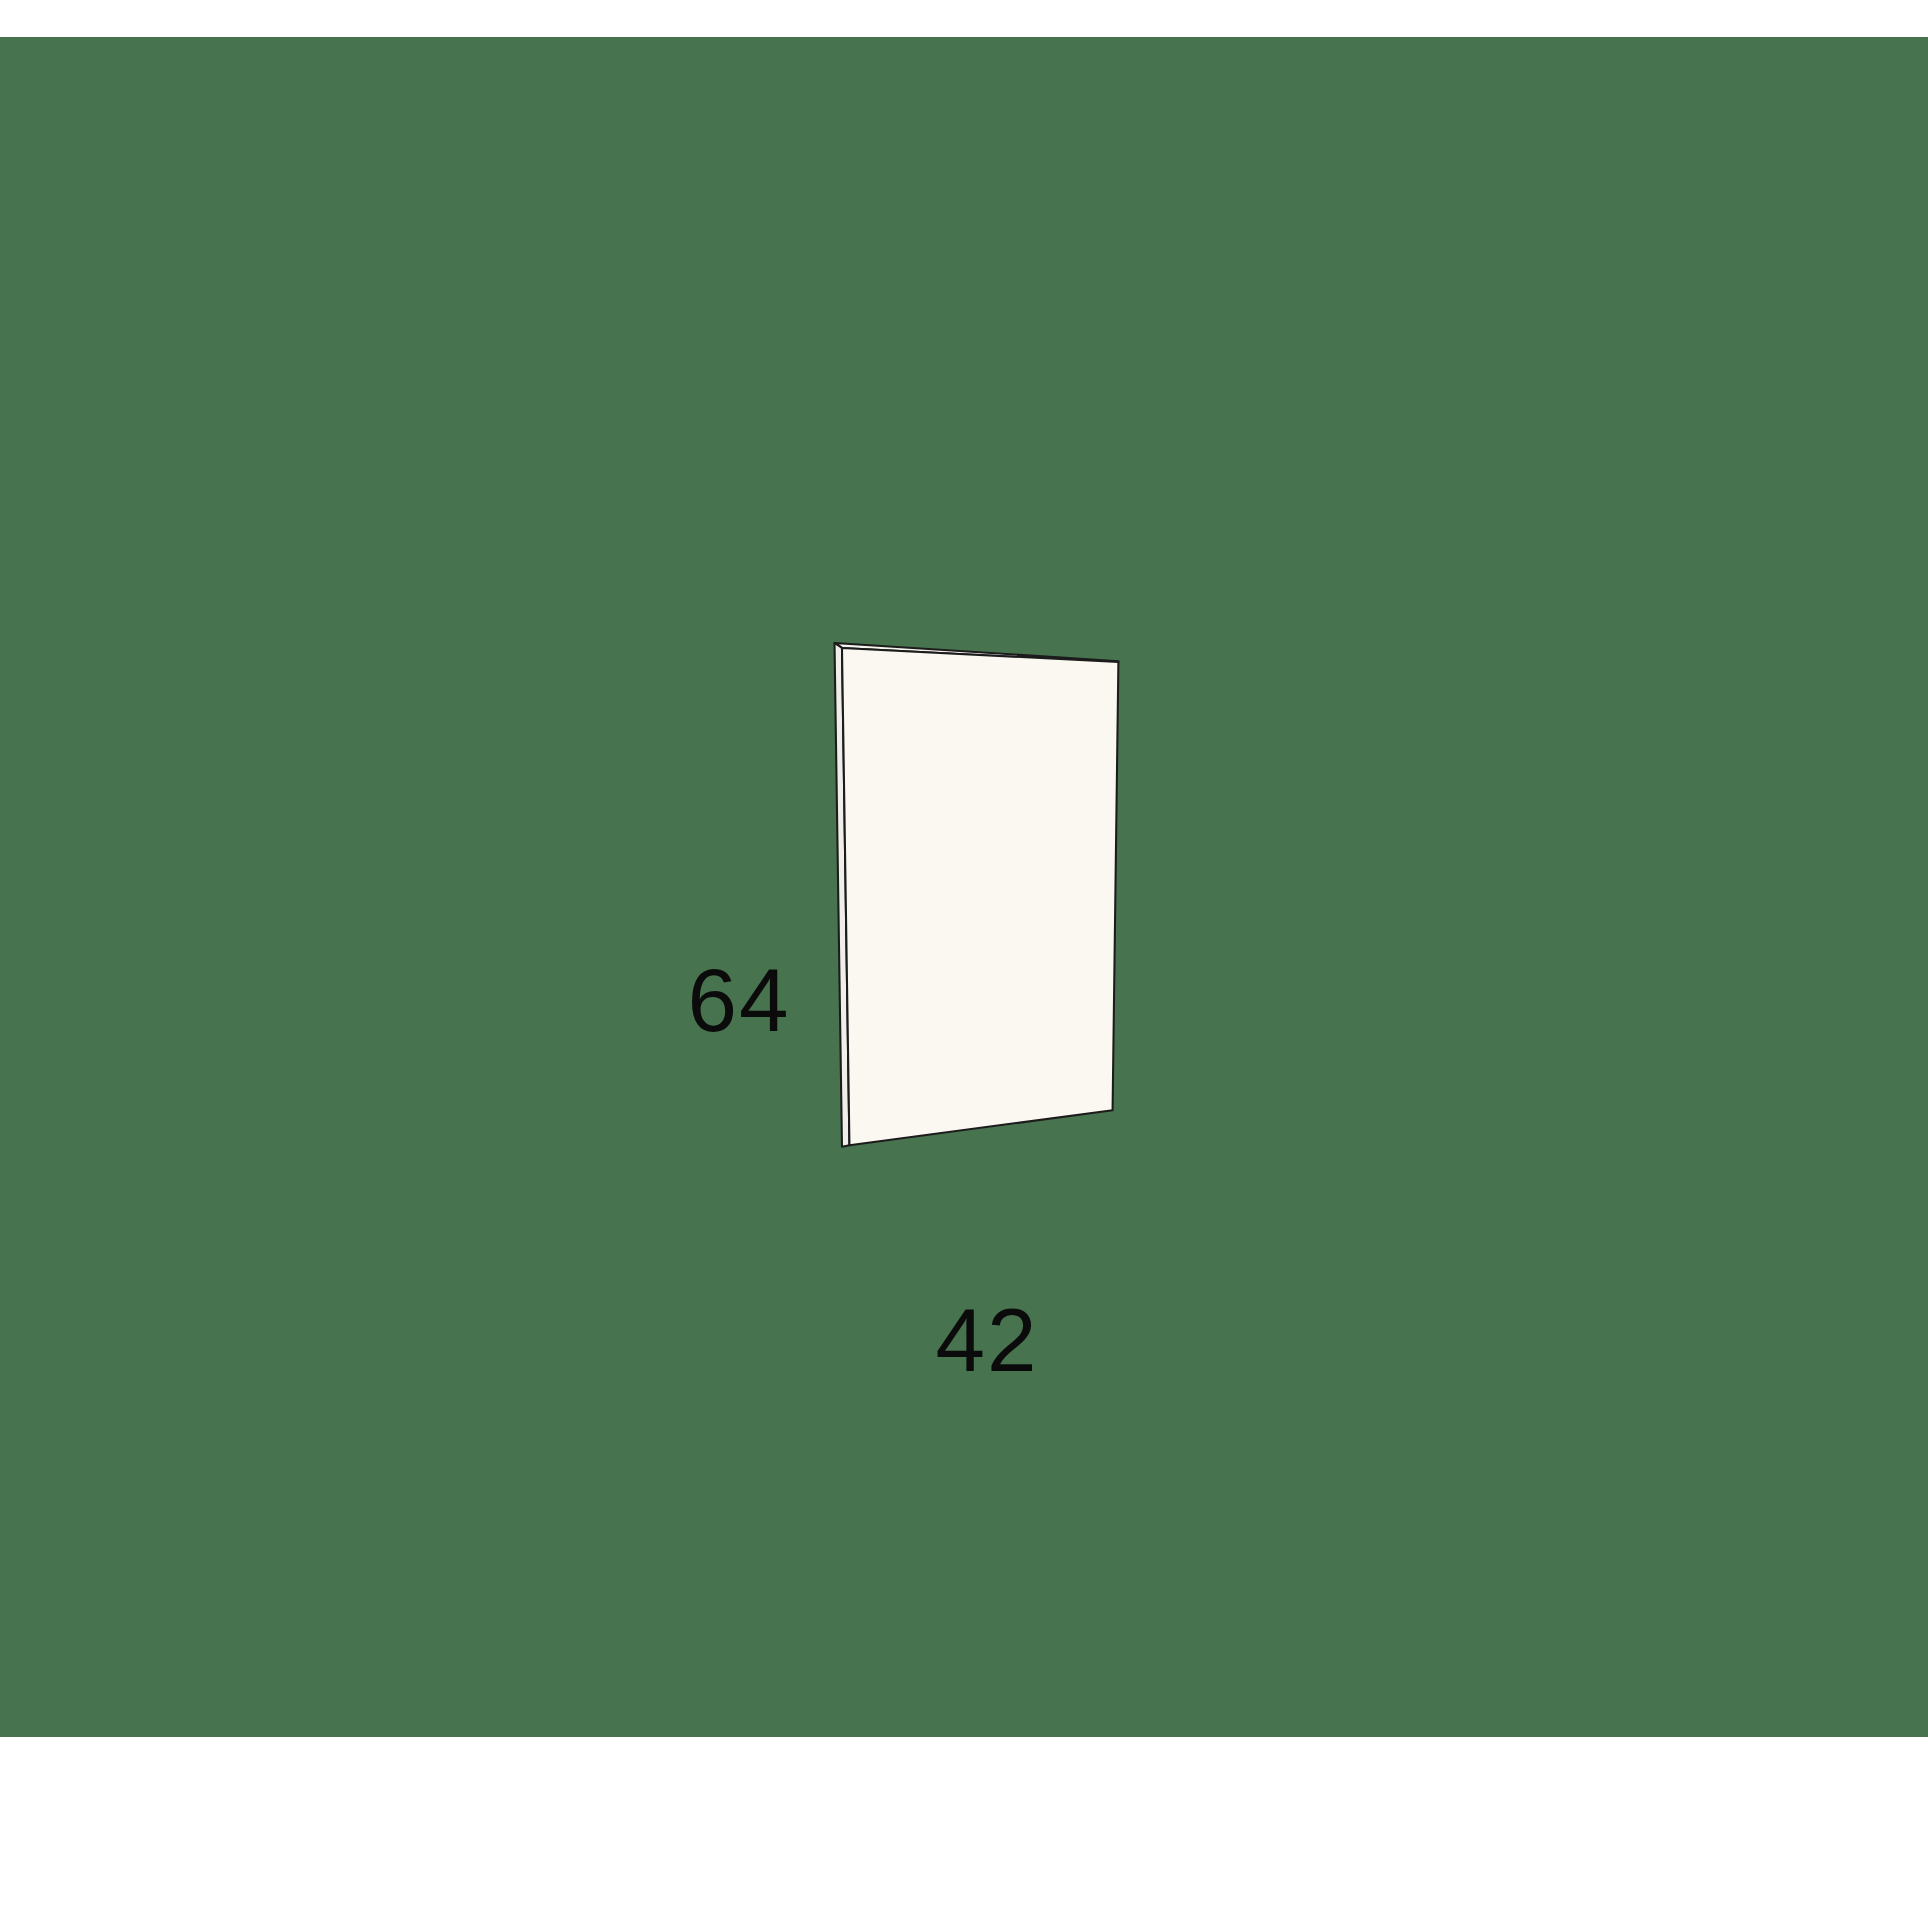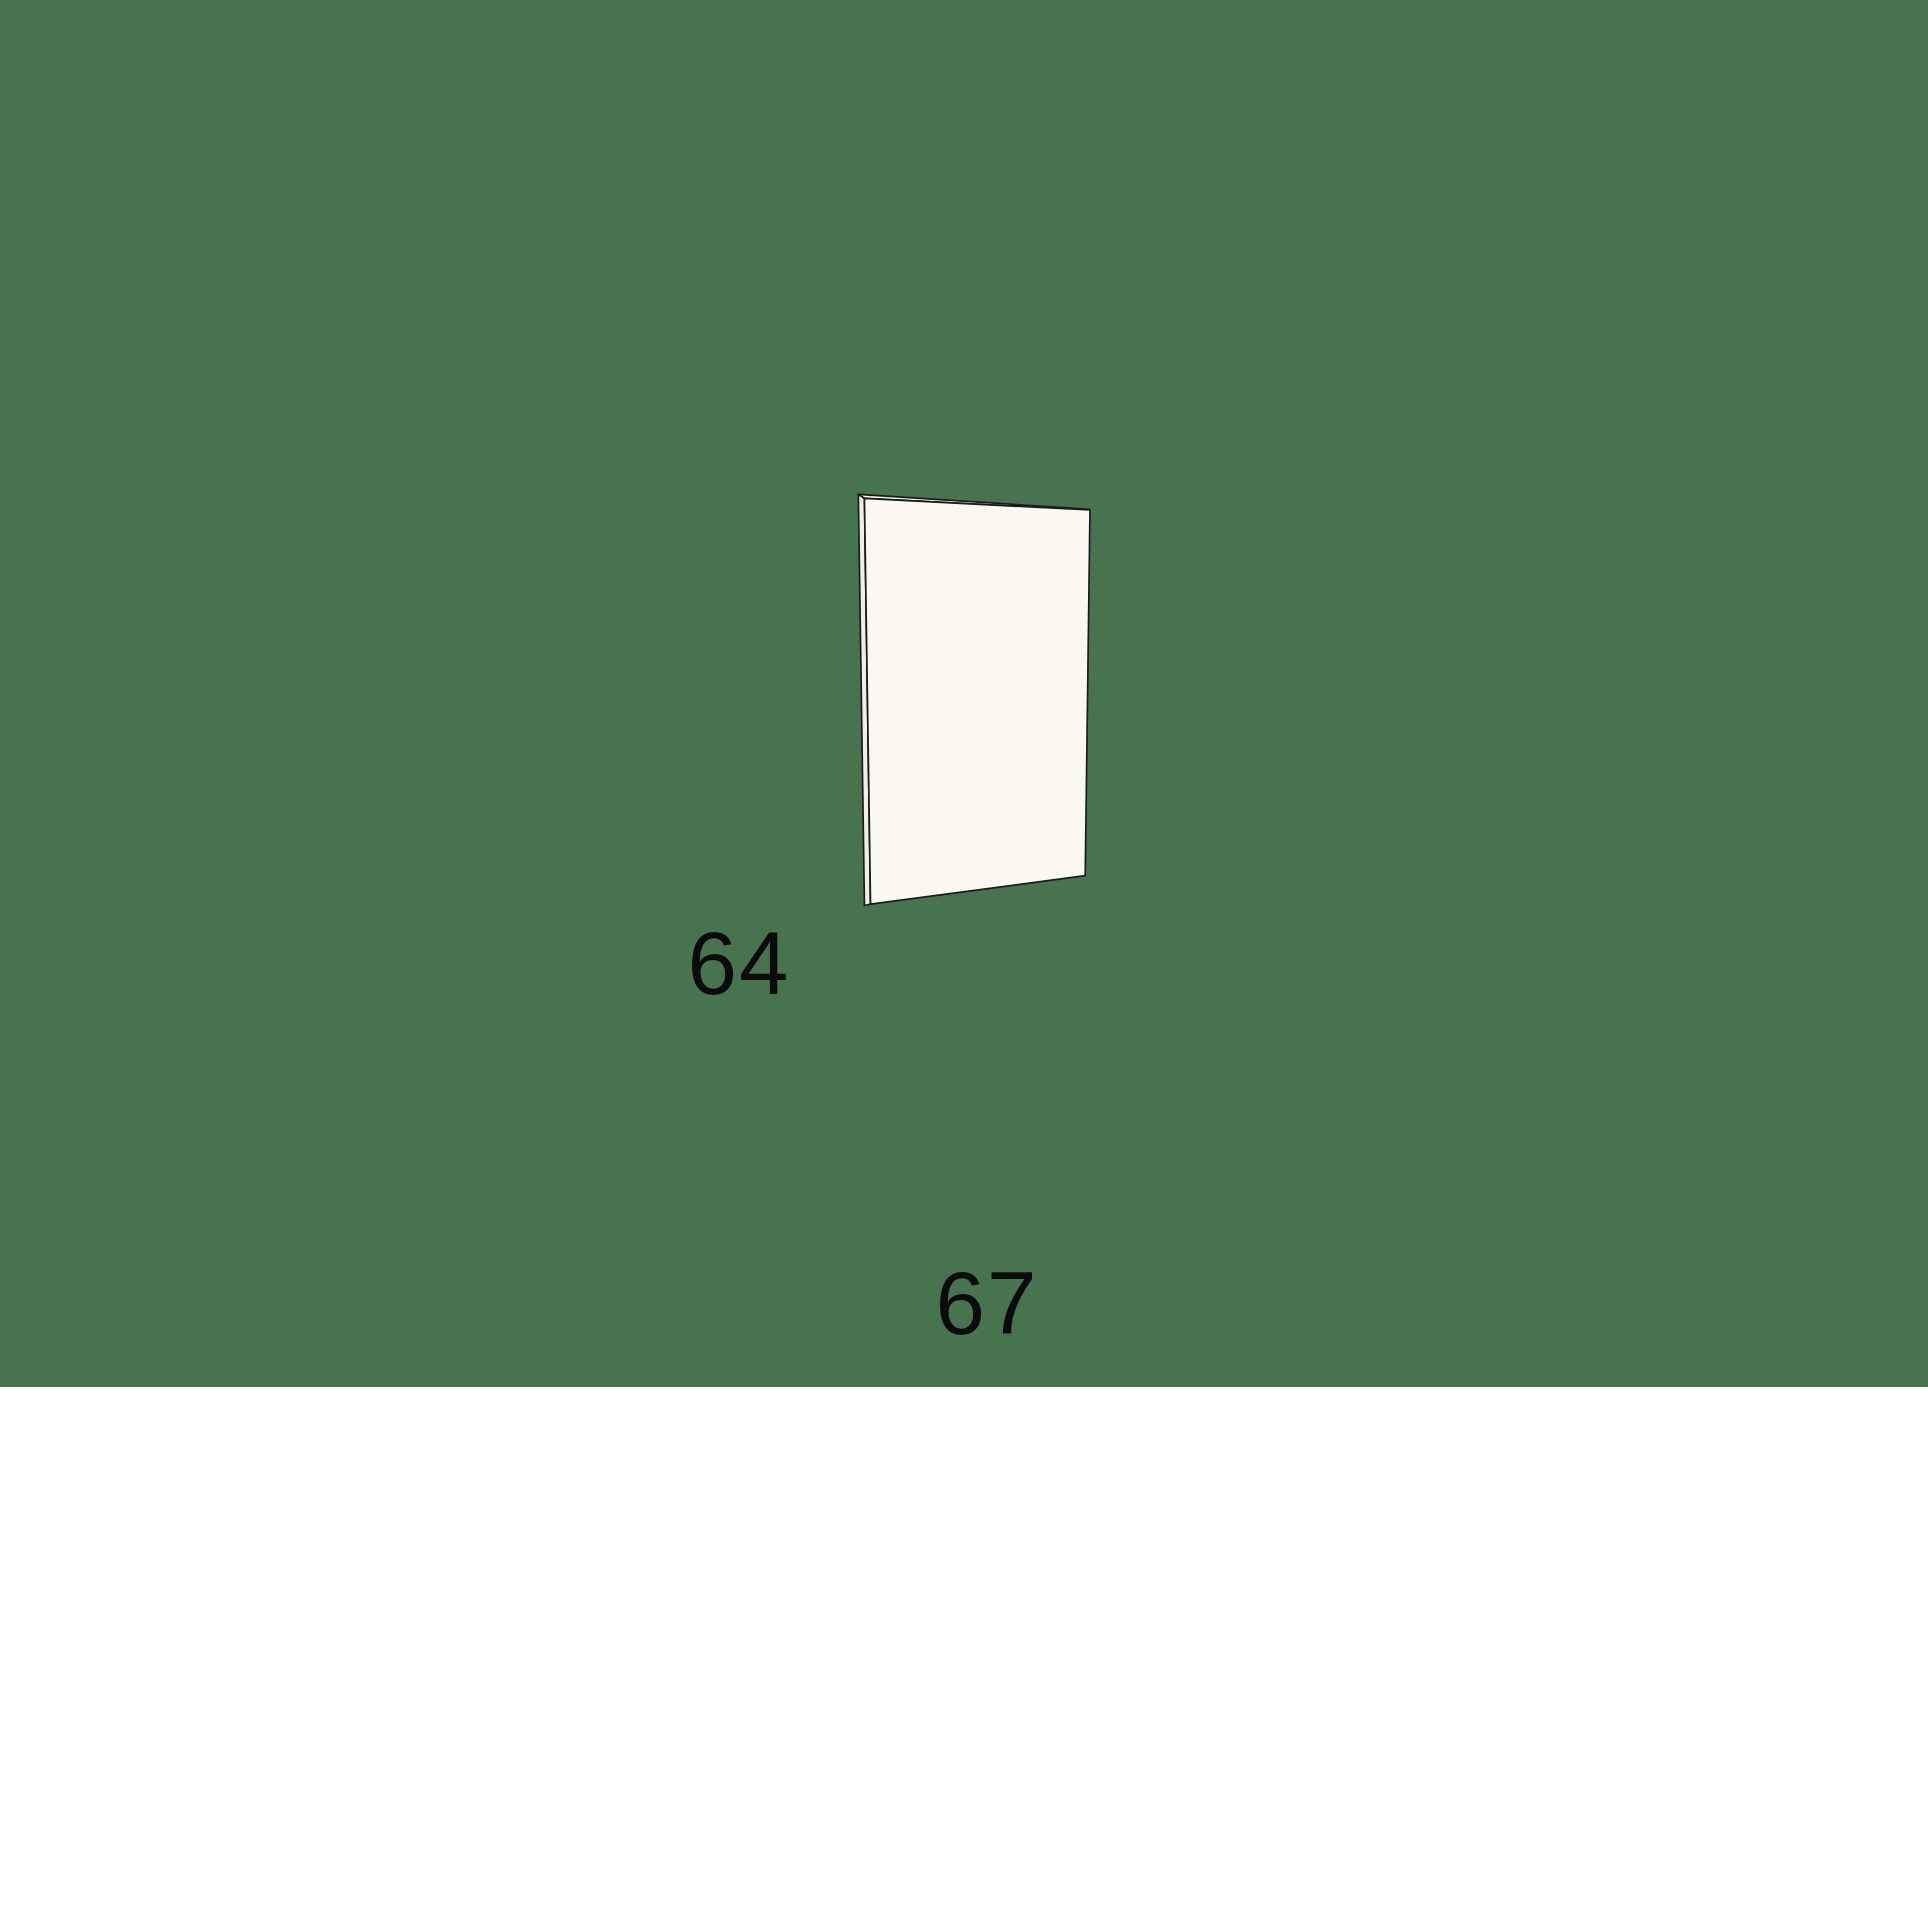--- a/index.html
+++ b/index.html
@@ -13,22 +13,23 @@
   * { margin: 0; padding: 0; box-sizing: border-box; }
   html, body {
     width: 1928px;
     height: 1928px;
     overflow: hidden;
     font-family: "Liberation Sans", sans-serif;
   }
   .canvas {
     position: relative;
     width: 1928px;
-    height: 1387px;
+    height: 1700px;
     background: var(--background);
+    margin-top: 37px;
   }
   .panel-svg {
     position: absolute;
     inset: 0;
     width: 100%;
     height: 100%;
     display: block;
   }
   .panel-svg polygon {
     stroke: var(--outline);
@@ -61,16 +62,16 @@
 
     <polygon class="face-top" points="868,730 1210,752 1210,753 877,736"></polygon>
 
     <polygon class="face-left" points="868,730 877,736 886,1335 877,1337"></polygon>
 
     <polygon class="face-front" points="877,736 1210,753 1203,1293 886,1335"></polygon>
   </svg>
 
   <div class="dim-label dim-height">64</div>
 
-  <div class="dim-label dim-width">67</div>
+  <div class="dim-label dim-width">42</div>
 
 </div>
 
 
 </body></html>

